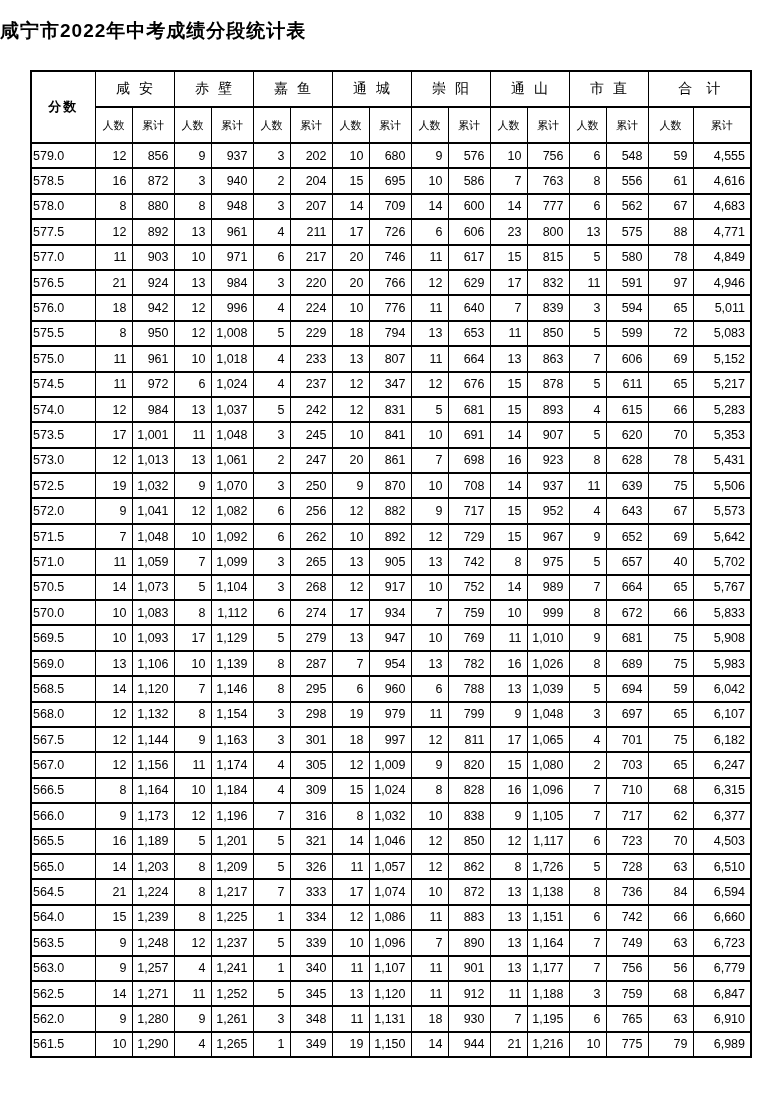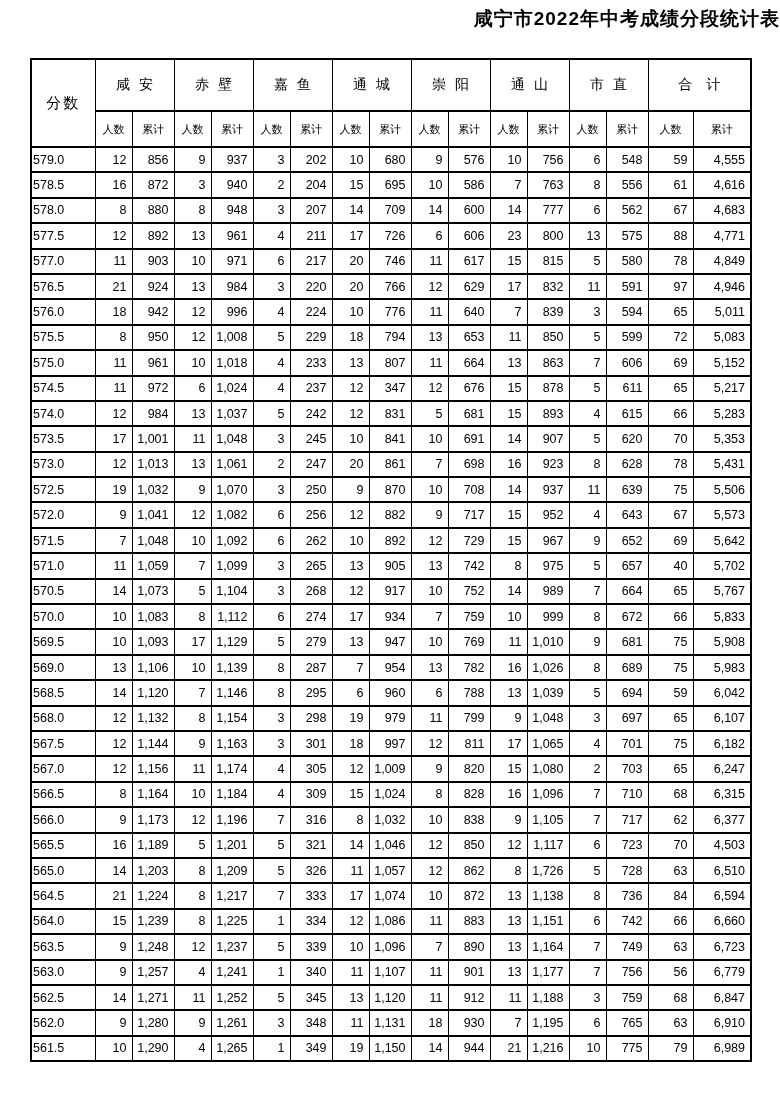--- a/index.html
+++ b/index.html
@@ -4,50 +4,50 @@
 <style>
   * { margin: 0; padding: 0; box-sizing: border-box; }
   html, body { background: #ffffff; }
   body {
     width: 780px; height: 1118px;
     color: #000;
     font-family: "Liberation Sans", "DejaVu Sans", sans-serif;
     overflow: hidden;
   }
   .title {
-    text-align: right;
+    text-align: left;
     font-weight: bold;
     font-size: 19px;
     letter-spacing: 1px;
-    padding-top: 6px;
+    padding-top: 18px;
   }
   table.stats {
     border-collapse: collapse;
     table-layout: fixed;
     width: 720px;
     margin: 26px 0 0 30px;
     border: 2px solid #000;
   }
   .stats th, .stats td {
     border-left: 1px solid #000;
     border-right: 1px solid #000;
     border-top: 2px solid #000;
     border-bottom: 2px solid #000;
     overflow: hidden;
     white-space: nowrap;
   }
   .stats th.score-head {
-    font-size: 15px;
-    font-weight: normal;
+    font-size: 13px;
+    font-weight: bold;
     letter-spacing: 2px;
   }
   .stats th.region {
     font-weight: normal;
     font-size: 14px;
-    height: 52px;
+    height: 36px;
     letter-spacing: 9px;
     text-indent: 9px;
     vertical-align: middle;
     text-align: center;
   }
   .stats th.region-wide { letter-spacing: 14px; text-indent: 14px; margin-top: 20px; }
   .stats th.sub {
     font-weight: normal;
     font-size: 11px;
     height: 36px;

